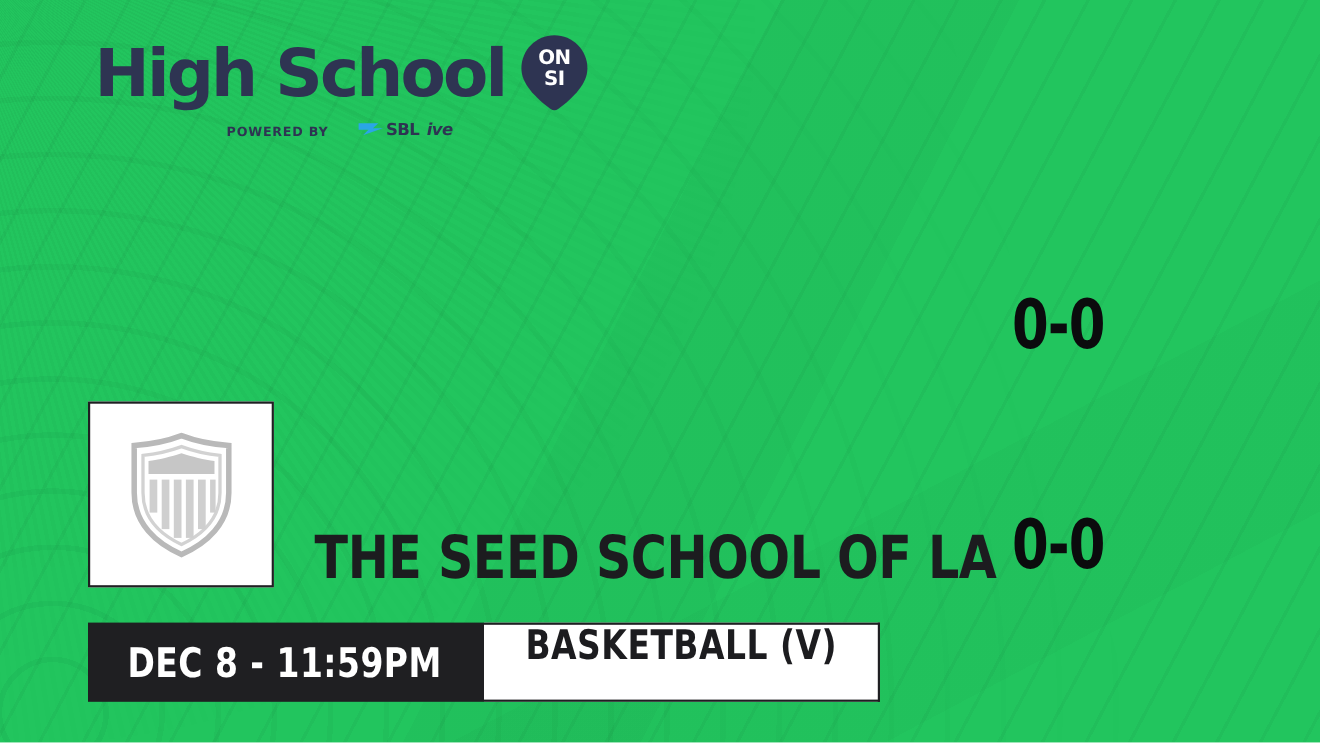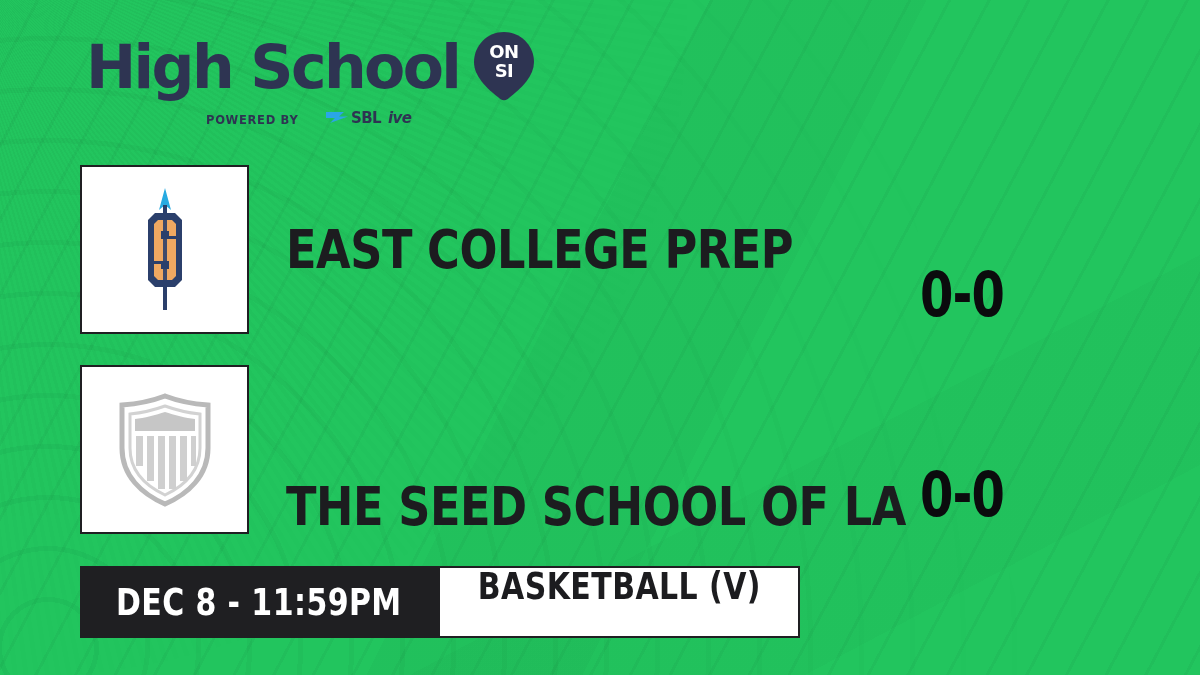--- a/index.html
+++ b/index.html
@@ -192,32 +192,20 @@
       <span class="powered-text">POWERED BY</span>
 
       <svg class="sbl-mark" width="108" height="20" viewBox="0 0 108 20">
         <path d="M2 5 L20 5 L15 9.5 L24 9.5 L6 16 L11 11 L2 11 Z" fill="#2aa6e6"></path>
         <text x="27" y="16" font-family="DejaVu Sans, sans-serif" font-weight="700" font-size="15" letter-spacing="-0.6" fill="#2e3452">SBL</text>
         <text x="64" y="16" font-family="DejaVu Sans, sans-serif" font-weight="700" font-style="italic" font-size="15" letter-spacing="-0.6" fill="#2e3452">ive</text>
       </svg>
     </div>
   </div>
 
-  <div class="team-row row-1">
-    <div class="logo-box">
-      <svg width="60" height="128" viewBox="0 0 60 128">
-        <path d="M30 2 L36 24 L30 19 L24 24 Z" fill="#27aae1"></path>
-        <rect x="28" y="19" width="4" height="105" fill="#2b3f6b"></rect>
-        <path d="M13 34 L20 27 L40 27 L47 34 L47 94 L40 101 L20 101 L13 94 Z" fill="#2b3f6b"></path>
-        <path d="M19 38 L23 34 L37 34 L41 38 L41 50 L34 50 L34 45 L26 45 L26 53 L41 53 L41 90 L37 94 L23 94 L19 90 L19 78 L26 78 L26 83 L34 83 L34 75 L19 75 Z" fill="#f0a861"></path>
-        <rect x="28" y="19" width="4" height="105" fill="#2b3f6b" opacity="0.9"></rect>
-      </svg>
-    </div>
-    <div class="team-name">EAST COLLEGE PREP</div>
-  </div>
 
   <div class="team-row row-2">
     <div class="logo-box">
       <svg width="106" height="116" viewBox="0 0 106 116">
         <path d="M53 4 C40 9 24 12 10 13 L10 56 C10 84 30 102 53 112 C76 102 96 84 96 56 L96 13 C82 12 66 9 53 4 Z" fill="none" stroke="#b9b9b9" stroke-width="5"></path>
         <path d="M53 14 C42 18 28 21 18 22 L18 56 C18 79 34 94 53 103 C72 94 88 79 88 56 L88 22 C78 21 64 18 53 14 Z" fill="none" stroke="#d2d2d2" stroke-width="3"></path>
         <path d="M53 20 C44 23 32 26 23 27 L23 39 L83 39 L83 27 C74 26 62 23 53 20 Z" fill="#c6c6c6"></path>
         <g fill="#cfcfcf">
           <rect x="24" y="44" width="7" height="30"></rect>
           <rect x="35" y="44" width="7" height="45"></rect>

